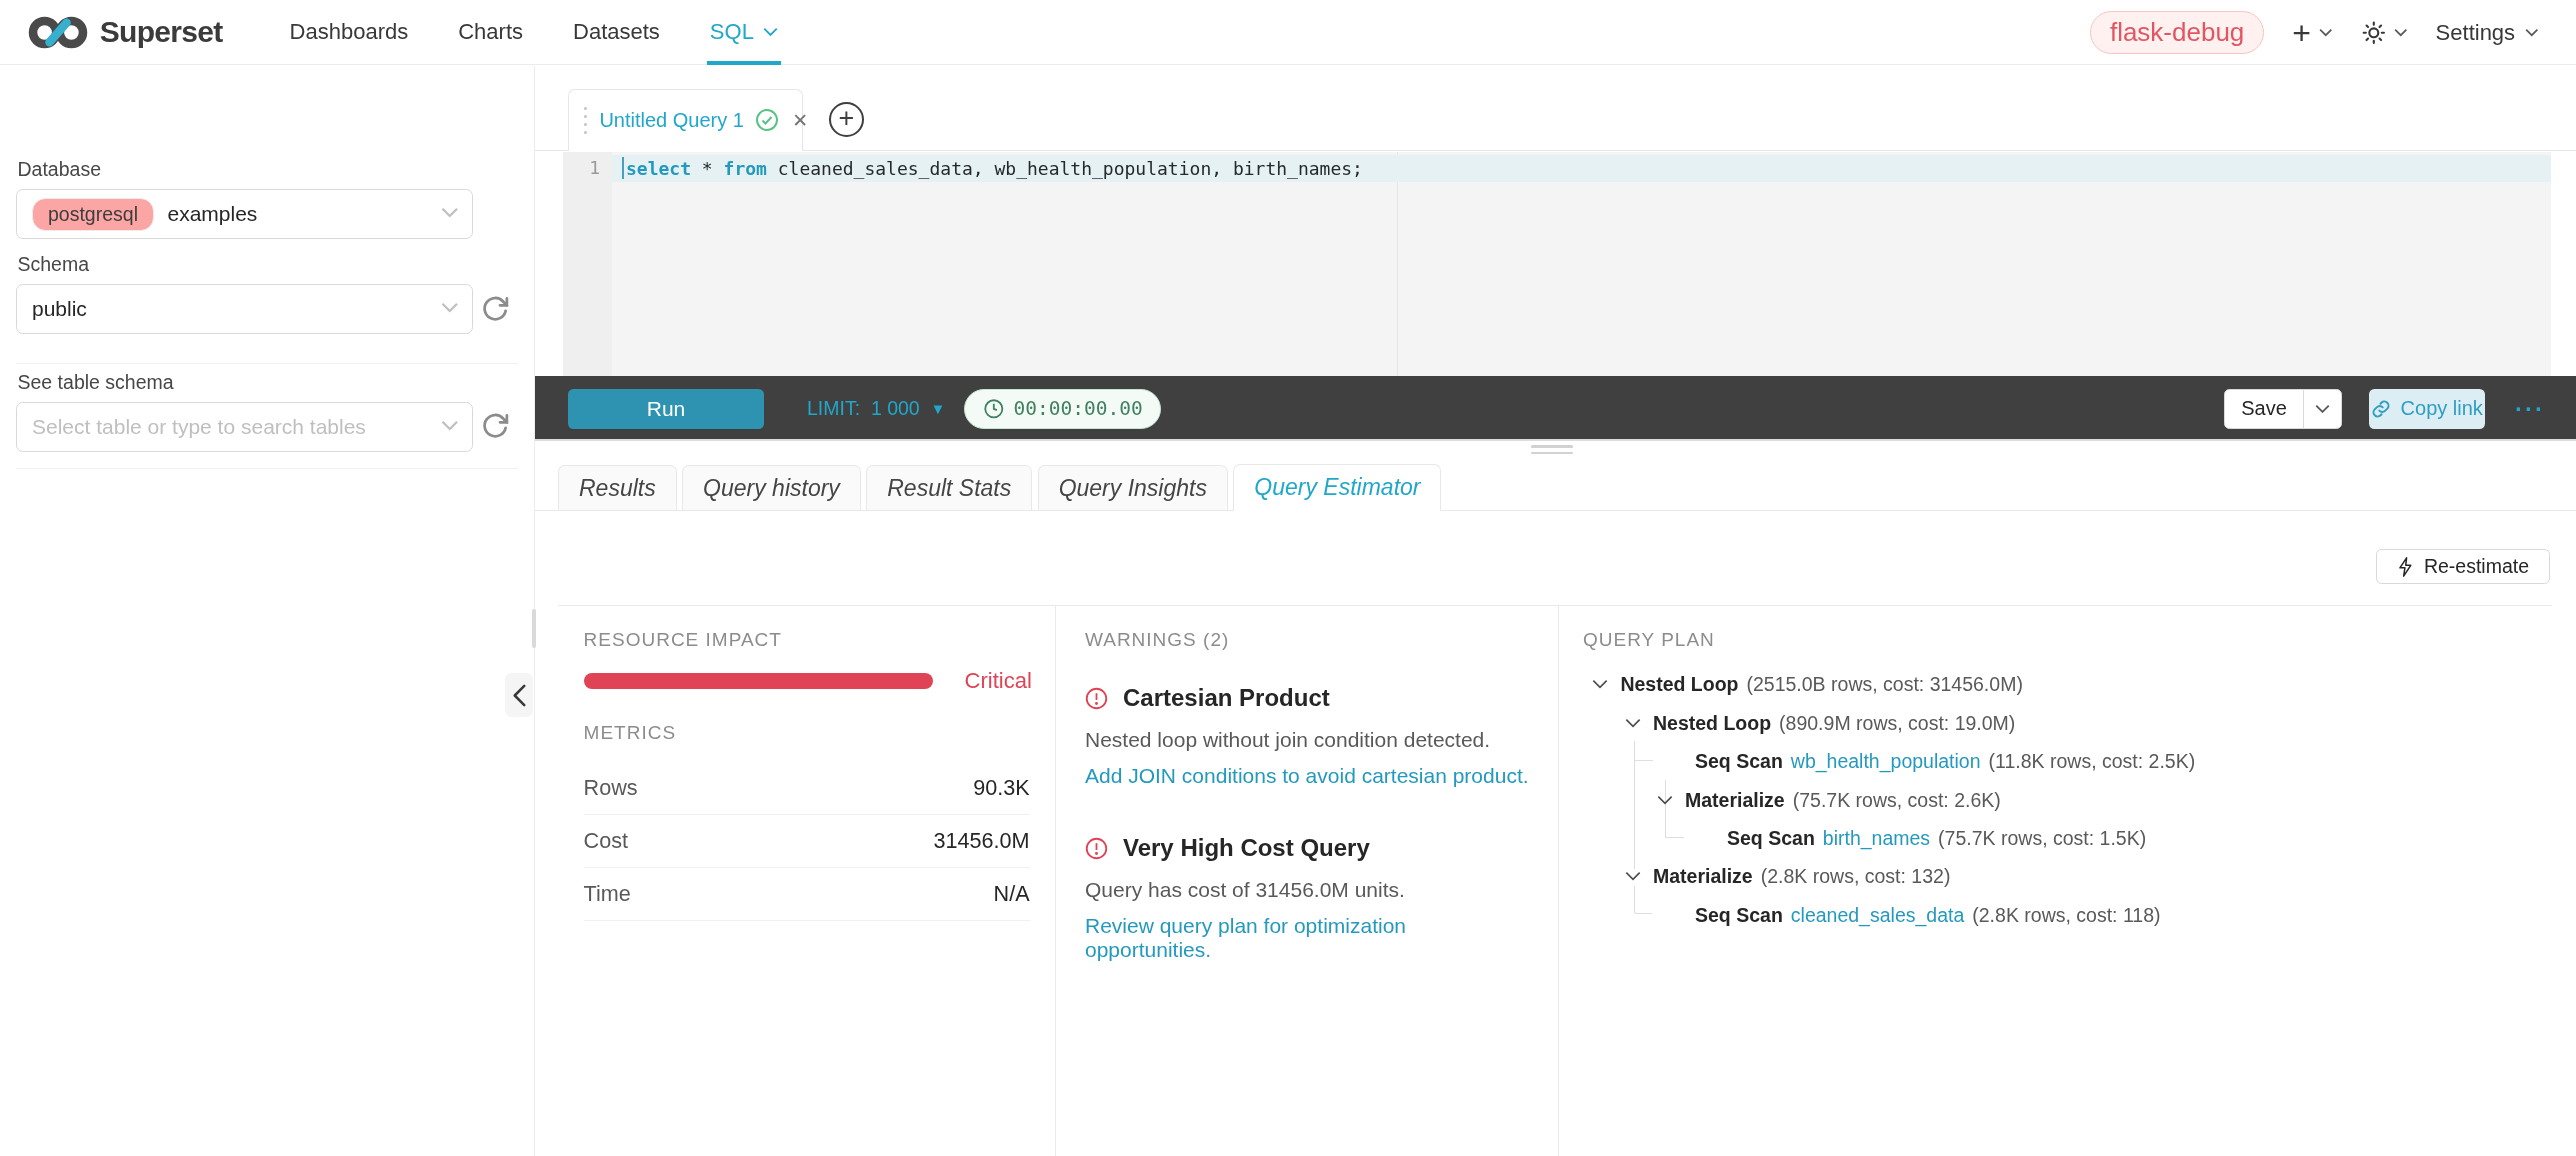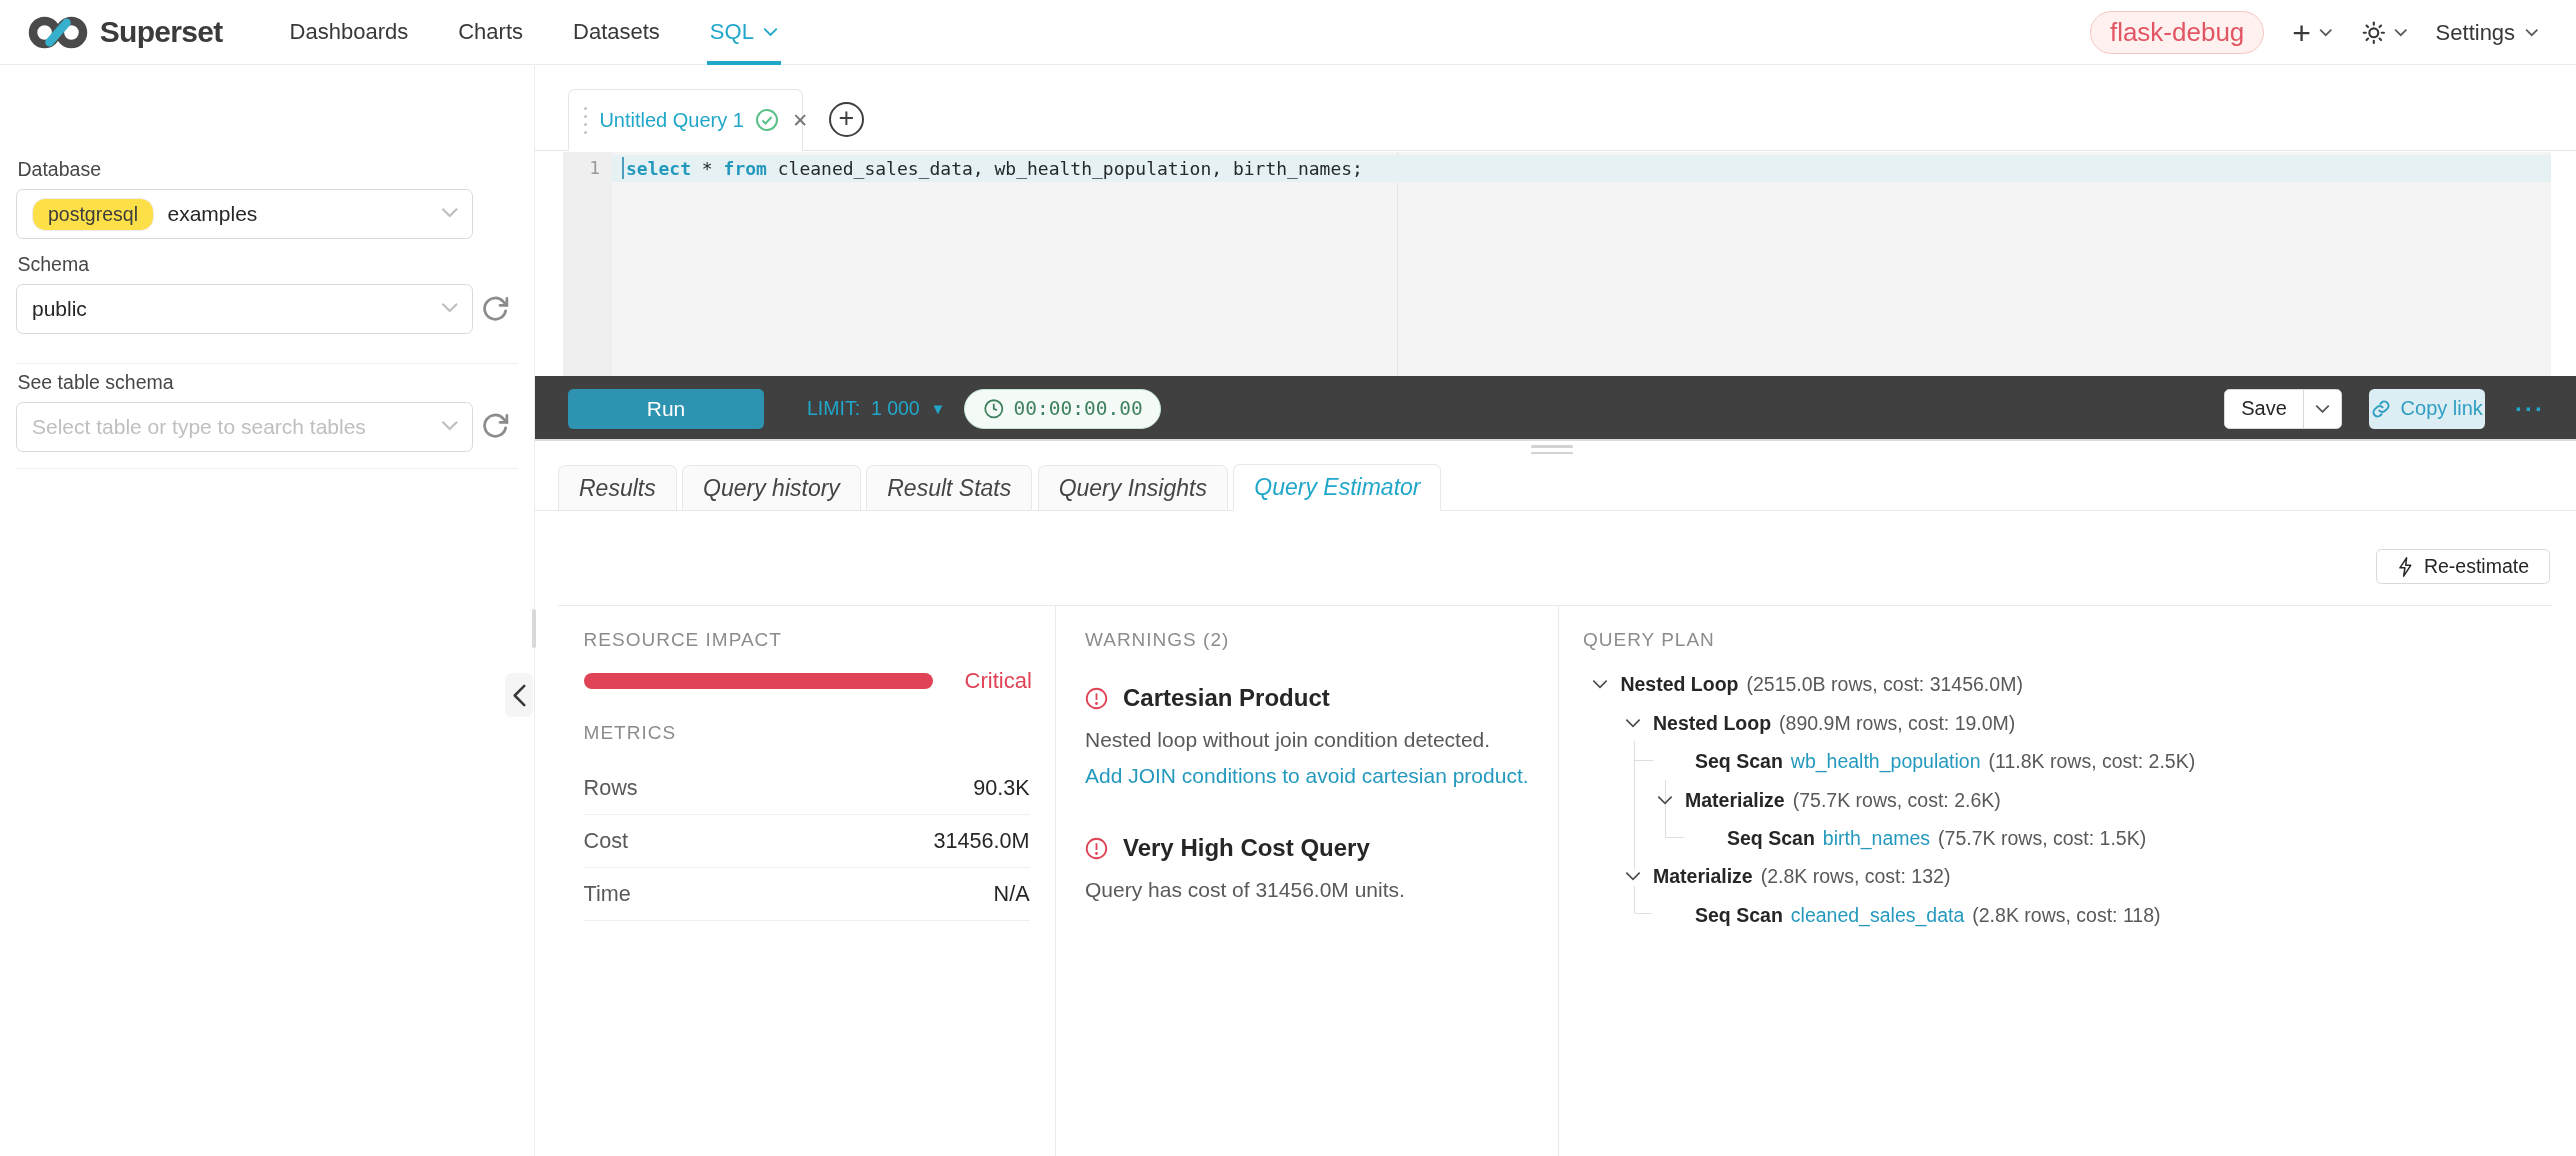--- a/index.html
+++ b/index.html
@@ -27,21 +27,21 @@
   .settings { font-size:22px; color:#383838; display:flex; align-items:center; gap:9.4px; cursor:pointer;}
 
   
   .sidebar { position:absolute; top:66px; left:0; width:535px; height:1091px;
     background:#fff; border-right:1.3px solid #ededed; }
   .sb-label { position:absolute; left:17.5px; font-size:19.5px; color:#474747; }
   .select { position:absolute; left:16px; width:457px; height:50px; background:#fff;
     border:1.3px solid #d9d9d9; border-radius:6.7px; display:flex; align-items:center;
     padding:0 38px 0 15px; cursor:pointer;}
   .select .chev { position:absolute; right:13.5px; top:17px; }
-  .db-tag { background:#fde047; border:1.3px solid #ececec; border-radius:13.5px;
+  .db-tag { background:#fca5a5; border:1.3px solid #ececec; border-radius:13.5px;
     padding:4px 15px; font-size:19.5px; color:#3d3d3d; margin-right:13.5px; }
   .select-value { font-size:21px; color:#262626; }
   .select-placeholder { font-size:21px; color:#bfbfbf; }
   .refresh-btn { position:absolute; left:480px; width:30px; height:30px; cursor:pointer;}
   .sb-divider { position:absolute; left:16px; right:16px; border-top:1.3px solid #f0f0f0; }
   .collapse-btn { position:absolute; left:505px; top:607px; width:28px; height:44px;
     background:#f5f5f5; border-radius:6.7px; display:flex; align-items:center; justify-content:center; cursor:pointer;}
   .sb-handle { position:absolute; left:532px; top:609px; width:4px; height:39px; background:#d9d9d9; border-radius:2px; z-index:5;}
 
   
@@ -417,20 +417,21 @@
         <span>
           <svg width="23" height="23" viewBox="0 0 24 24" fill="none" stroke="#e04355" stroke-width="1.9">
             <circle cx="12" cy="12" r="10.2"></circle>
               <line x1="12" y1="6.5" x2="12" y2="13.5"></line>
               <circle cx="12" cy="17.2" r="0.6" fill="#e04355"></circle>
           </svg>
         </span>
         <span class="warn-title">Very High Cost Query</span>
       </div>
       <div class="warn-desc" style="top:272px;">Query has cost of 31456.0M units.</div>
+      <div class="warn-link" style="top:308px;">Review query plan for optimization opportunities.</div>
     </div>
 
     <div class="col3">
       <div class="sec-title sec-head-row">QUERY PLAN</div>
 
       <div class="tree-line" style="left:51px; top:135px; height:128px;"></div>
       <div class="tree-line" style="left:82px; top:174px; height:58px;"></div>
       <div class="tree-stub" style="left:52px; top:154px; width:17.5px;"></div>
       <div class="tree-stub" style="left:83px; top:231px; width:17.5px;"></div>
       <div class="tree-elbow" style="left:51px; top:280px; width:17.5px; height:28px;"></div>

